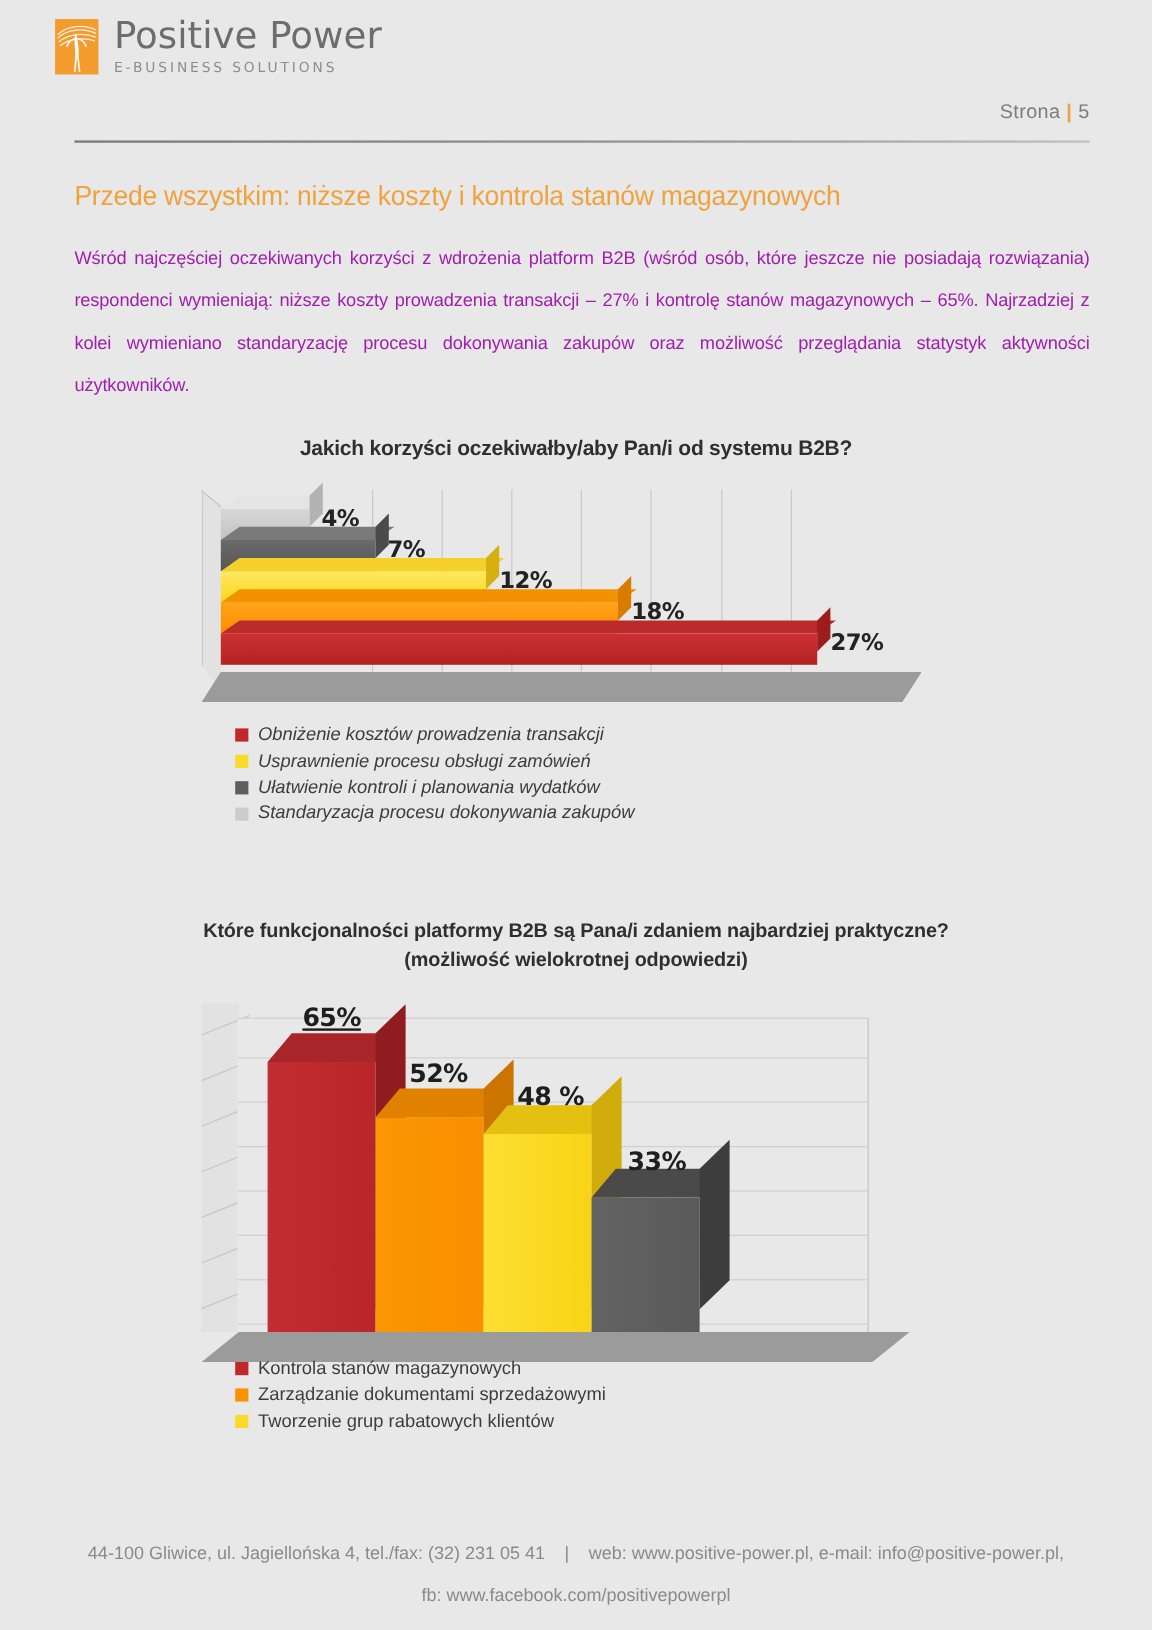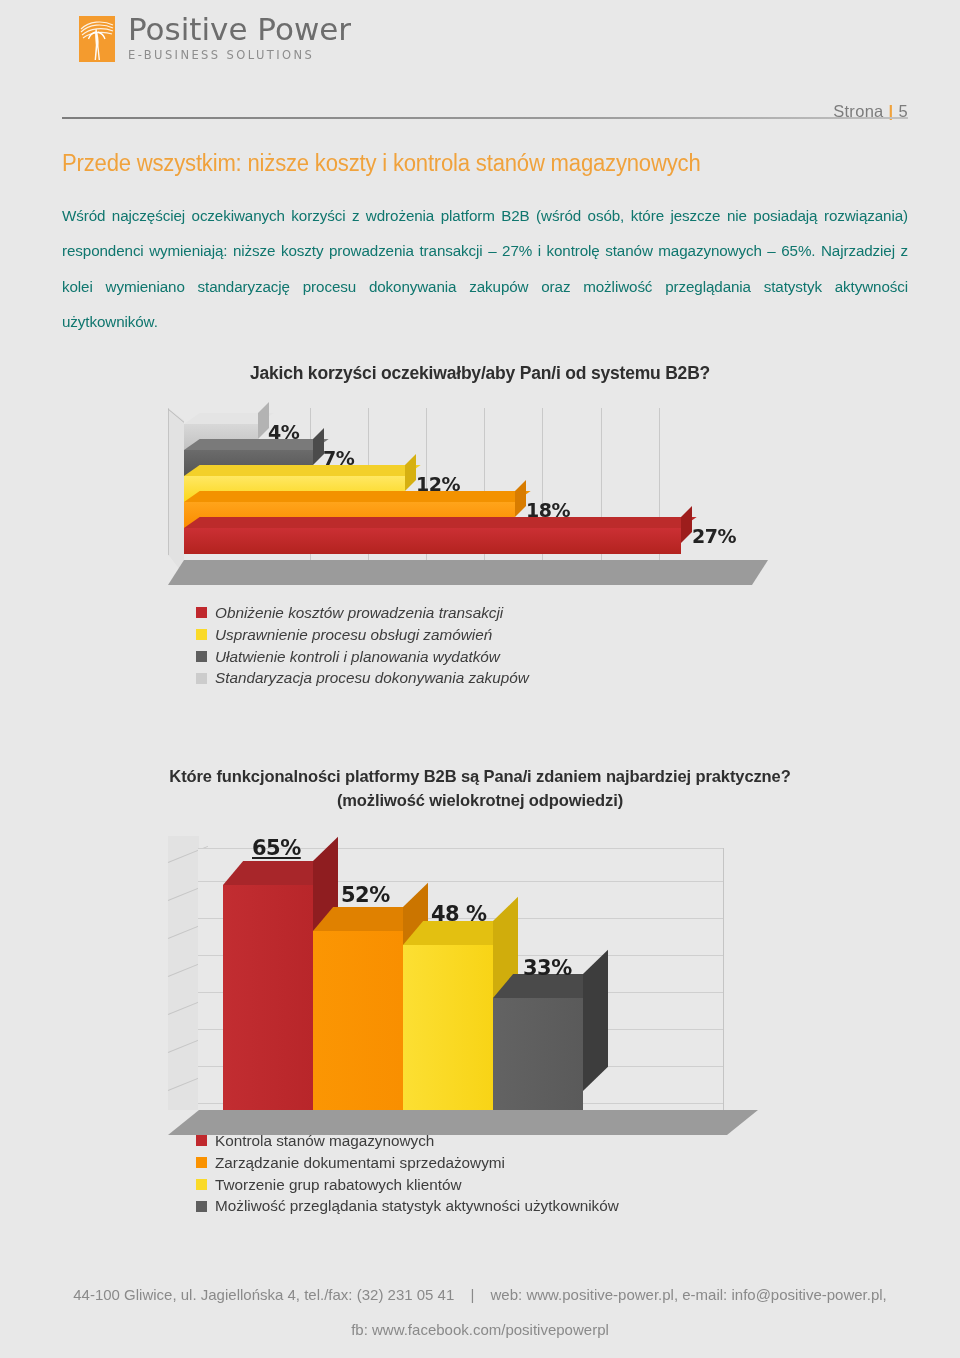--- a/index.html
+++ b/index.html
@@ -18,24 +18,24 @@
 
   
   .header {
     position: absolute;
     top: 0; left: 0;
     width: 960px;
     height: 128px;
   }
   .logo-wrap {
     position: absolute;
-    left: 79px;
+    left: 46px;
     top: 14px;
     display: flex;
-    align-items: center;
+    align-items: flex-end;
   }
   .logo-mark {
     width: 36px;
     height: 46px;
     background: #f49b2e;
     position: relative;
     overflow: hidden;
     flex: none;
     margin-top: 2px;
   }
@@ -58,21 +58,20 @@
     margin-top: 5px;
     font-family: "DejaVu Sans", sans-serif;
   }
   .page-marker {
     position: absolute;
     right: 52px;
     top: 84px;
     font-size: 16.5px;
     color: #7c7c7c;
     letter-spacing: .3px;
-    margin-top: 18px;
   }
   .page-marker .bar {
     color: #f0a23c;
     padding: 0 5px;
     font-weight: 700;
   }
   .header-rule {
     position: absolute;
     left: 62px;
     top: 117px;
@@ -101,21 +100,21 @@
 
   p.body-text {
     position: absolute;
     left: 62px;
     top: 198px;
     width: 846px;
     margin: 0;
     font-size: 15.2px;
     line-height: 2.32;
     text-align: justify;
-    color: #0f766e;
+    color: #a21caf;
     letter-spacing: -0.1px;
   }
 
   
   .chart1-title {
     position: absolute;
     left: 0; top: 363px;
     width: 960px;
     text-align: center;
     font-size: 17.5px;
@@ -506,24 +505,20 @@
       <span>Kontrola stanów magazynowych</span>
     </div>
     <div class="legend-item">
       <span class="legend-swatch" style="background:#fa9200;"></span>
       <span>Zarządzanie dokumentami sprzedażowymi</span>
     </div>
     <div class="legend-item">
       <span class="legend-swatch" style="background:#fada28;"></span>
       <span>Tworzenie grup rabatowych klientów</span>
     </div>
-    <div class="legend-item">
-      <span class="legend-swatch" style="background:#5e5e5e;"></span>
-      <span>Możliwość przeglądania statystyk aktywności użytkowników</span>
-    </div>
   </div>
 
   <div class="footer">
     <div>
       <span>44-100 Gliwice, ul. Jagiellońska 4, tel./fax: (32) 231 05 41</span>
       <span class="sep">|</span>
       <span>web: www.positive-power.pl, e-mail: info@positive-power.pl,</span>
     </div>
     <div>fb: www.facebook.com/positivepowerpl</div>
   </div>

